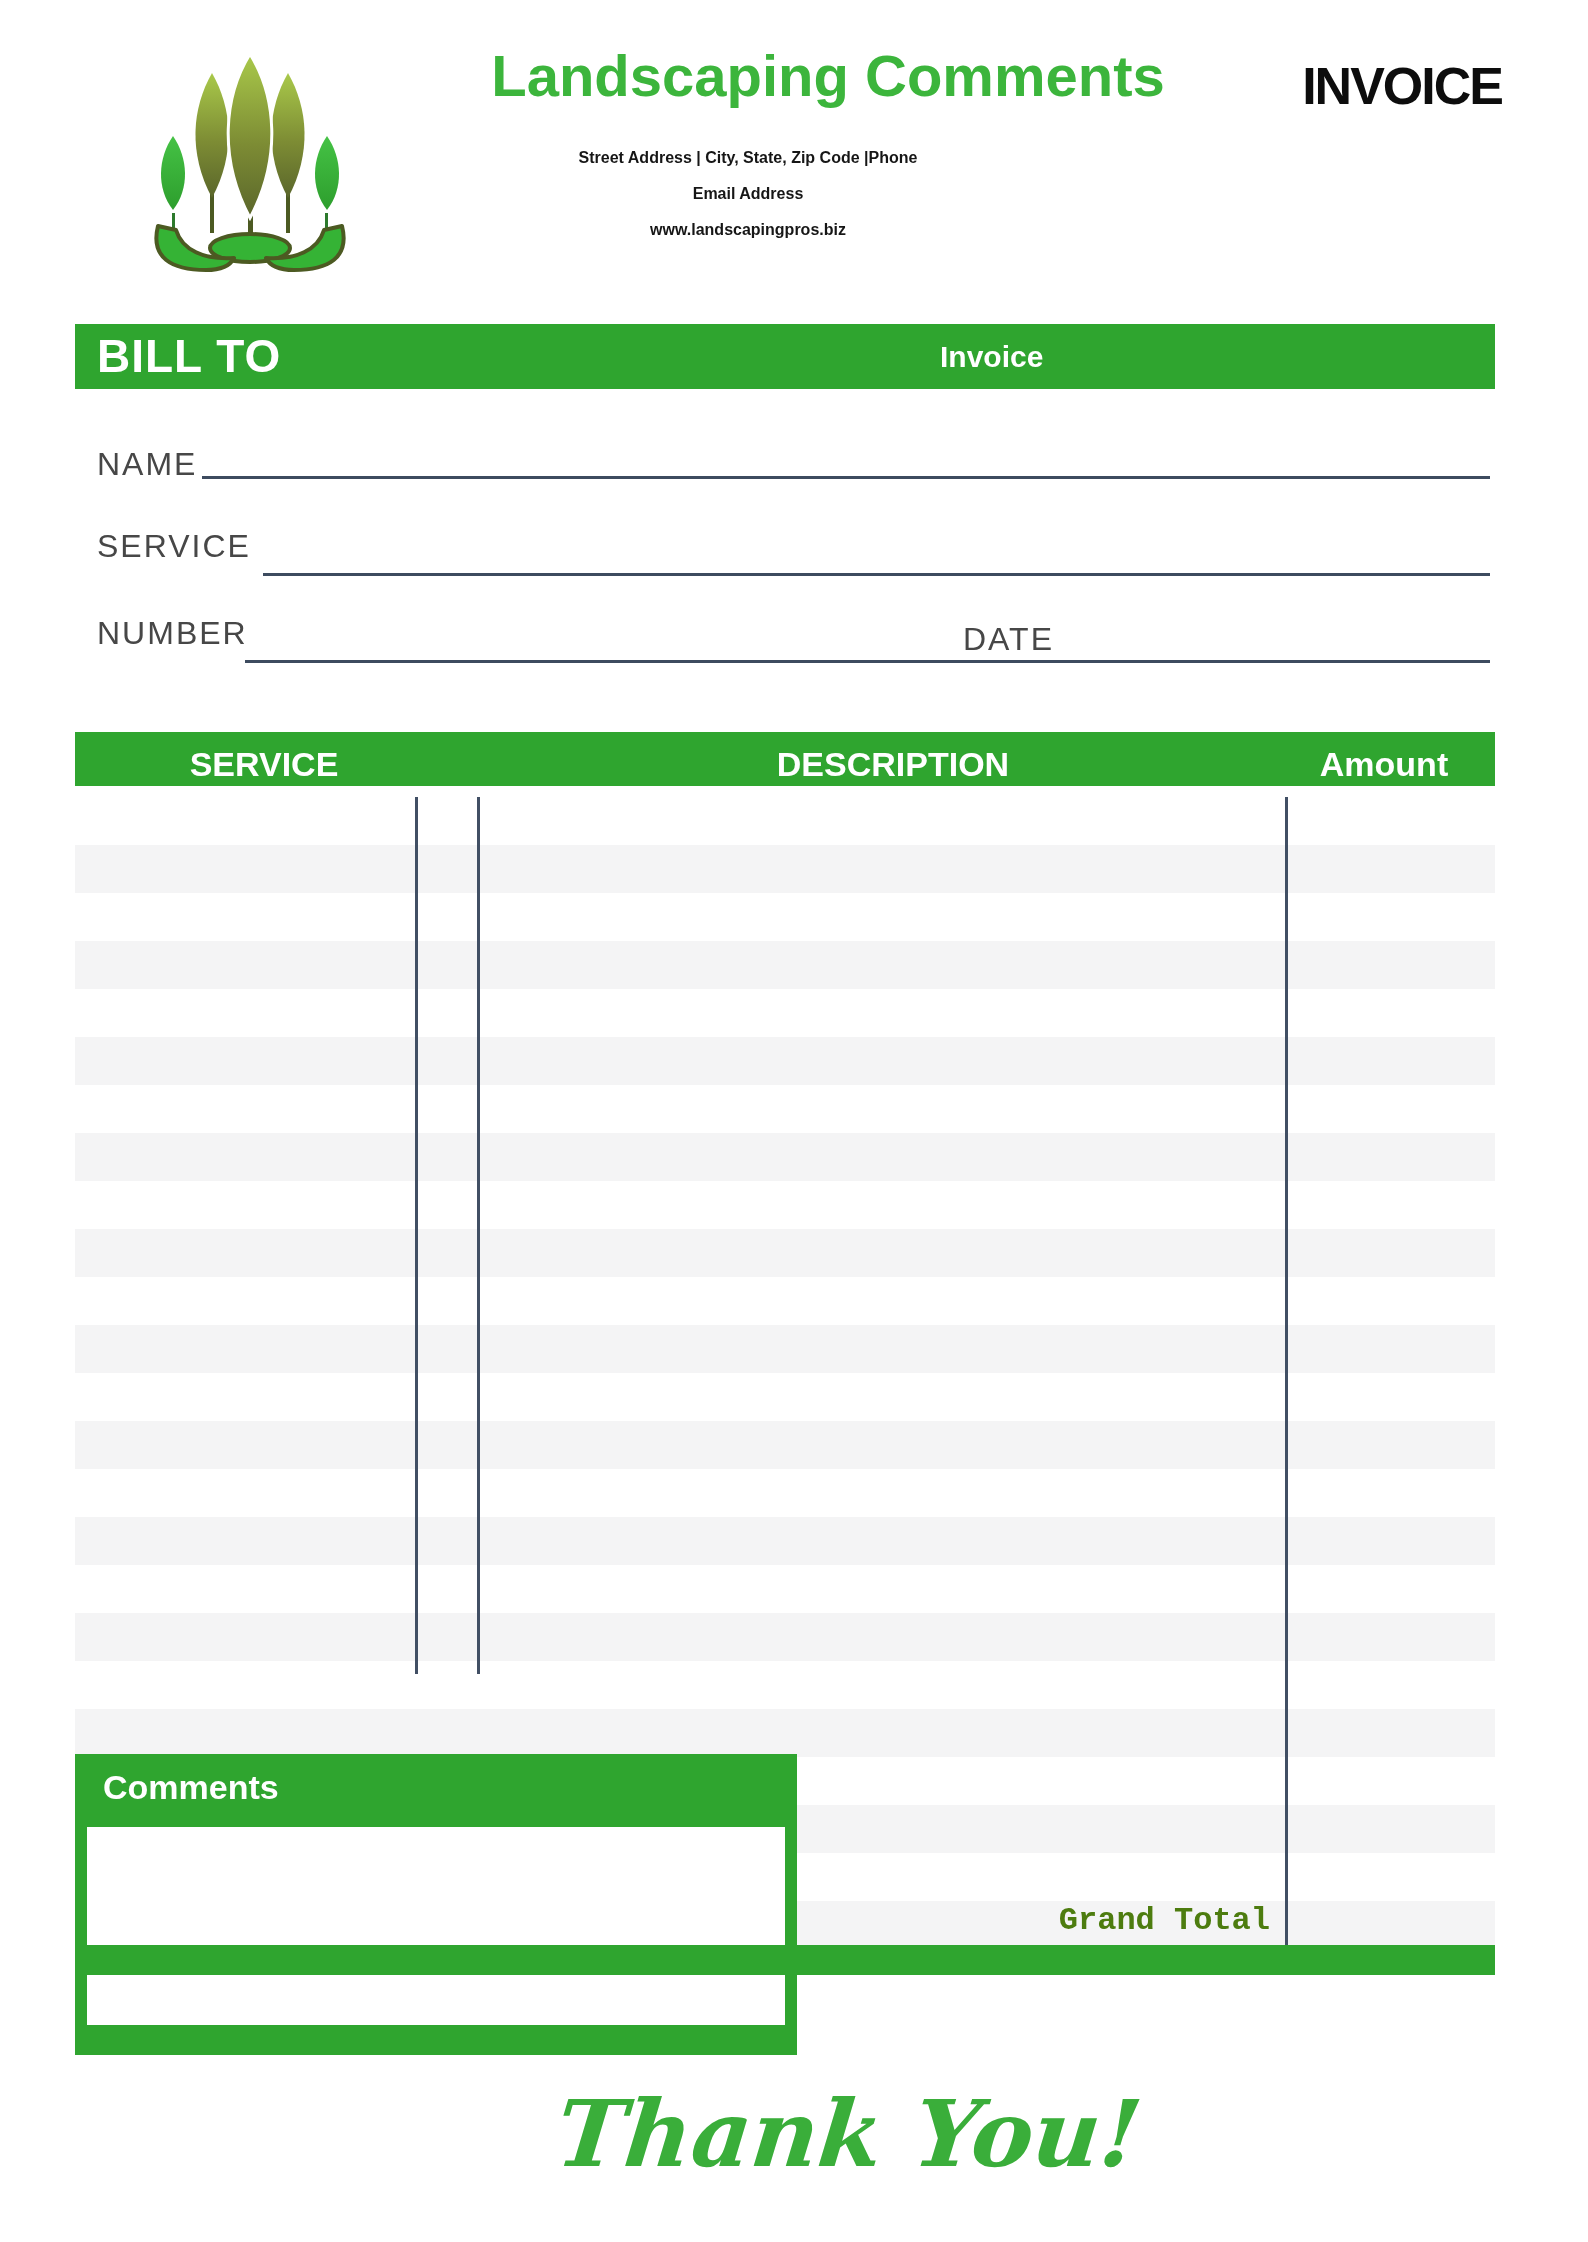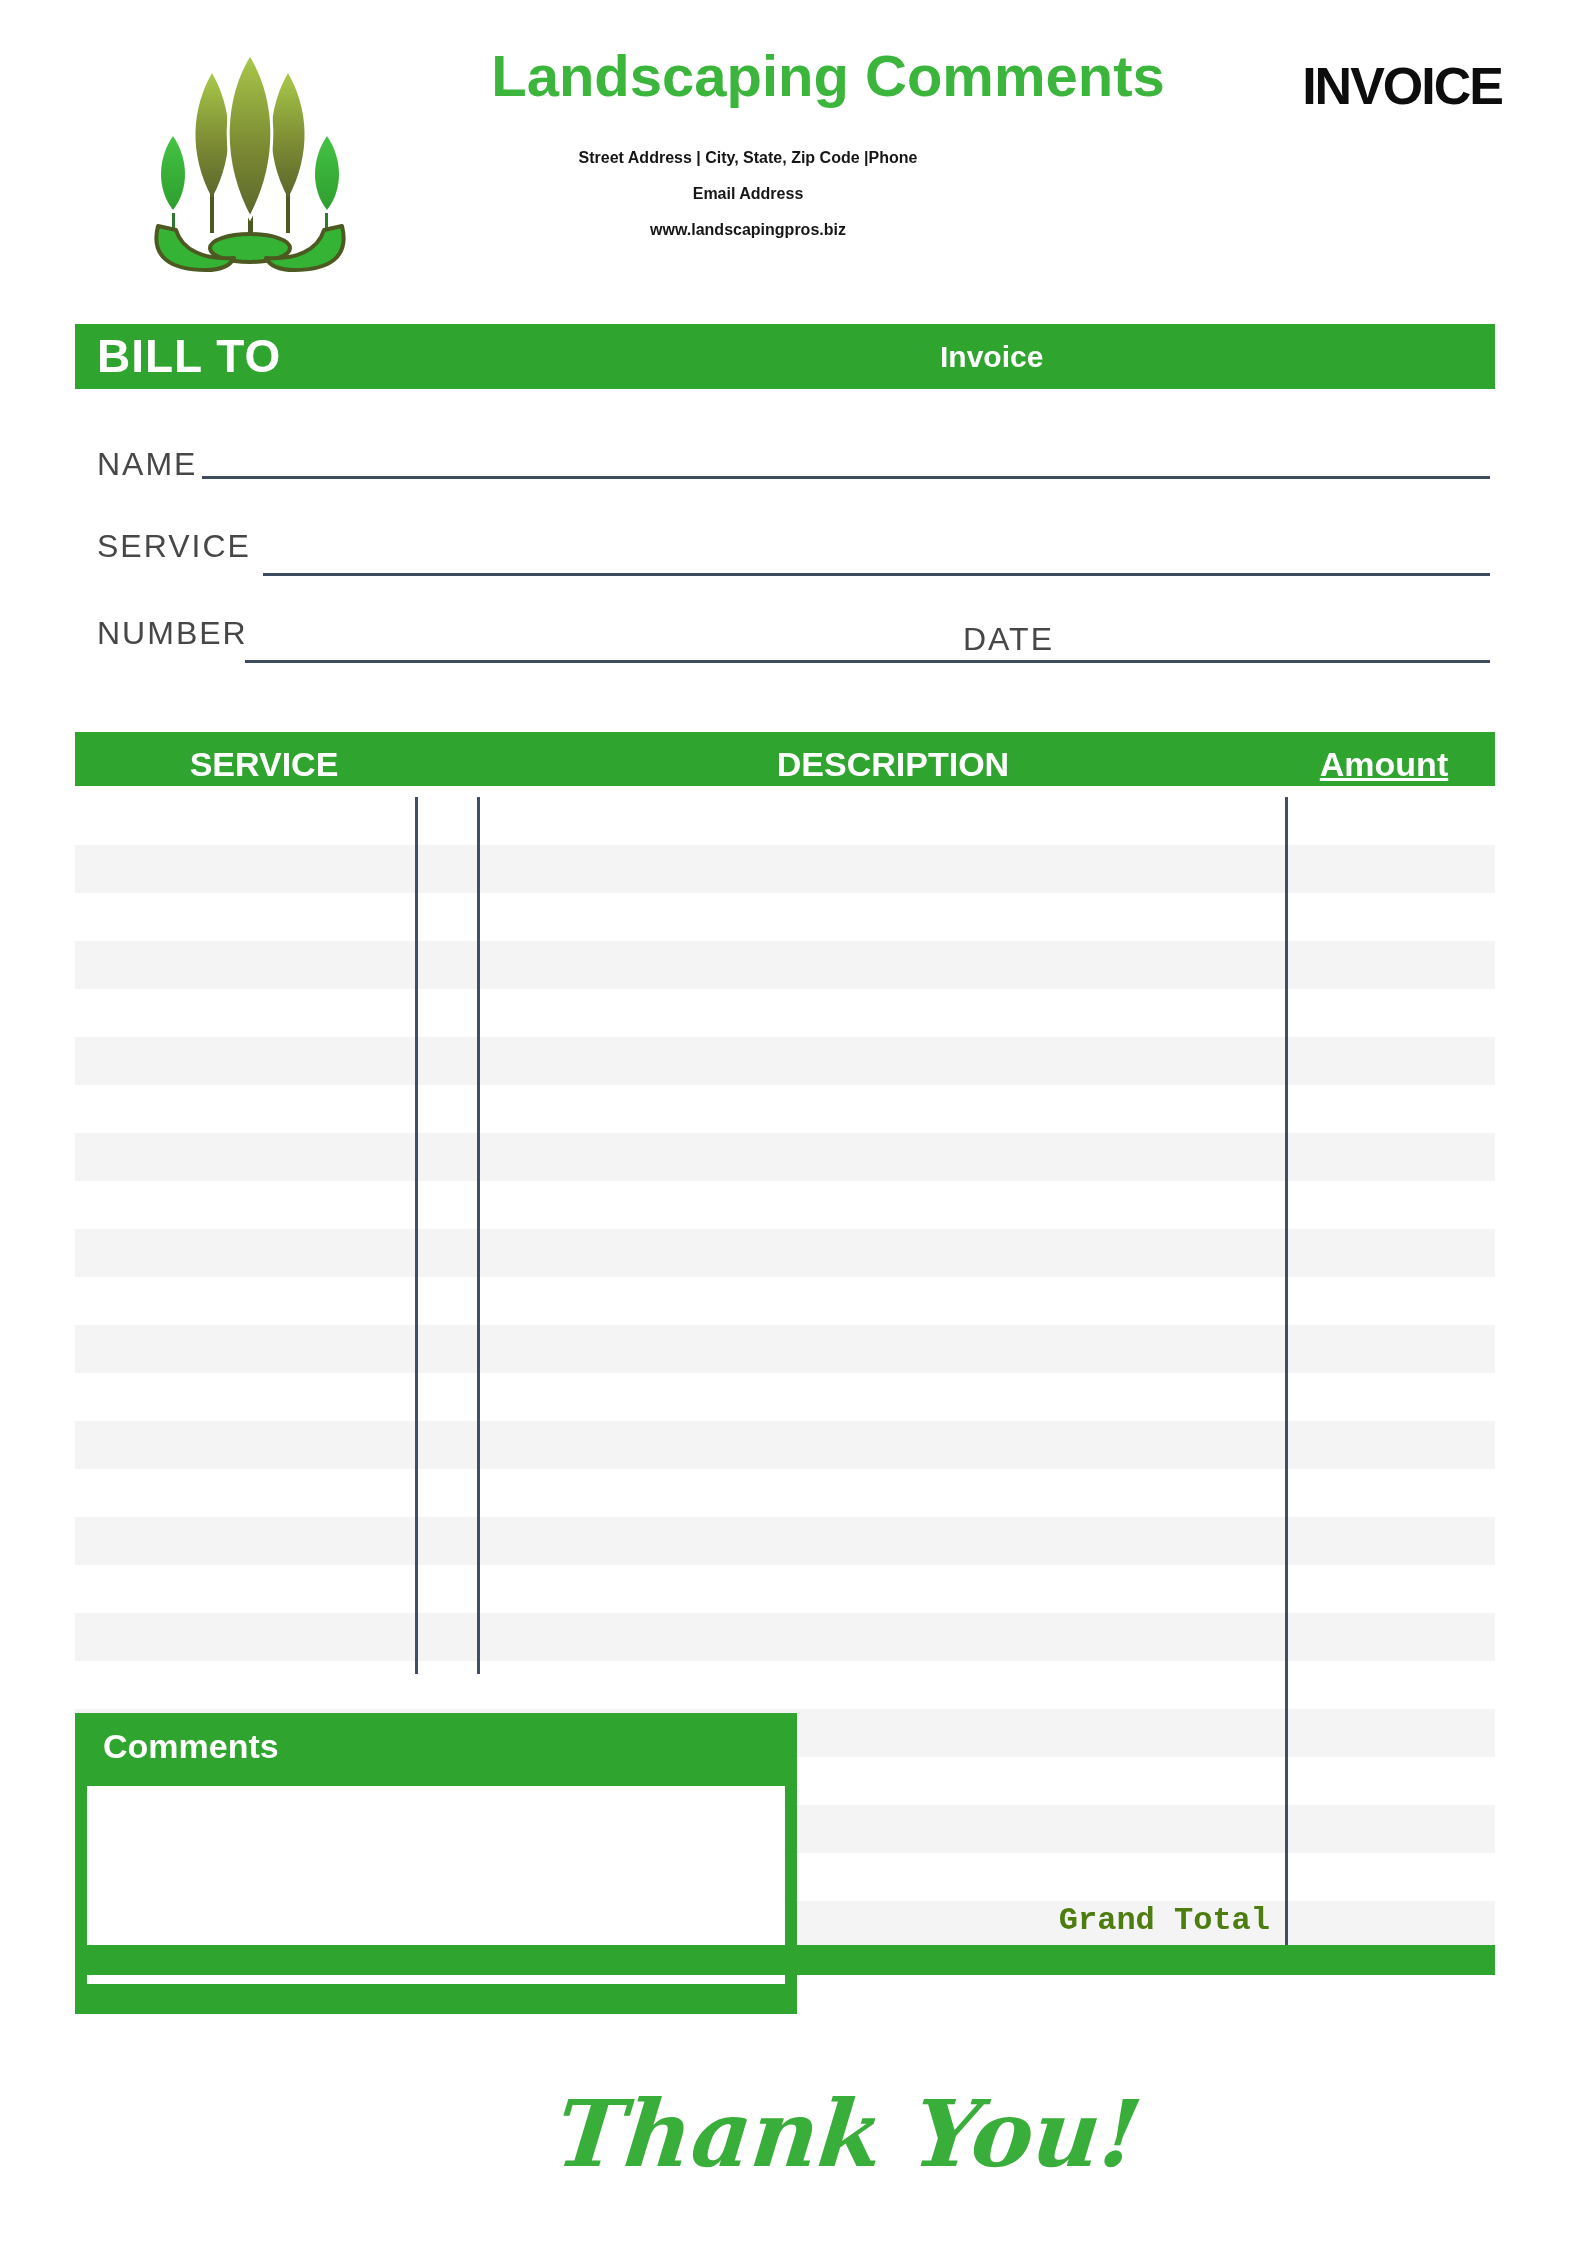--- a/index.html
+++ b/index.html
@@ -45,21 +45,21 @@
       #ffffff 0px, #ffffff 48px, #f4f4f5 48px, #f4f4f5 96px);
   }
   .vline { position:absolute; width:3px; background:#414f64; }
   .vline-a { left:415px; top:797px; height:877px; }
   .vline-b { left:477px; top:797px; height:877px; }
   .vline-c { left:1285px; top:797px; height:1150px; }
   .grand-total {
     position:absolute; right:318px; top:1902px; font-size:32px; font-weight:700; color:#4d7c0f;font-family:Liberation Mono, monospace;
   }
   
-  .comments-box { position:absolute; left:75px; top:1713px; width:722px; height:301px;
+  .comments-box { position:absolute; left:75px; top:1754px; width:722px; height:301px;
                   background:#2fa52f; }
   .comments-label { position:absolute; left:28px; top:14px; color:#ffffff;
                     font-weight:700; font-size:34px; }
   .comments-input { position:absolute; left:12px; top:73px; width:698px; height:198px;
                     background:#ffffff; }
   .bottom-bar { left:75px; top:1945px; width:1420px; height:30px; }
   
   .thank-you {
     position:absolute; left:50%; top:2080px; transform:translateX(calc(-50% + 55px)) skewX(-6deg);
     font-family:"DejaVu Serif", serif; font-style:italic; font-weight:700;
@@ -122,21 +122,21 @@
   <div class="field-label" style="left:97px; top:528px;">SERVICE</div>
   <div class="field-line" style="left:263px; top:573px; width:1227px;"></div>
 
   <div class="field-label" style="left:97px; top:615px;">NUMBER</div>
   <div class="field-label" style="left:963px; top:621px;">DATE</div>
   <div class="field-line" style="left:245px; top:660px; width:1245px;"></div>
 
   <div class="green-bar table-header">
     <span class="th" style="left:189px;">SERVICE</span>
     <span class="th" style="left:818px;">DESCRIPTION</span>
-    <span class="th" style="left:1309px;text-decoration:underline;">Amount</span>
+    <span class="th" style="left:1309px;">Amount</span>
   </div>
 
   <div class="rows-area"></div>
 
   <div class="vline vline-a"></div>
   <div class="vline vline-b"></div>
   <div class="vline vline-c"></div>
 
   <div class="grand-total">Grand Total</div>
 

